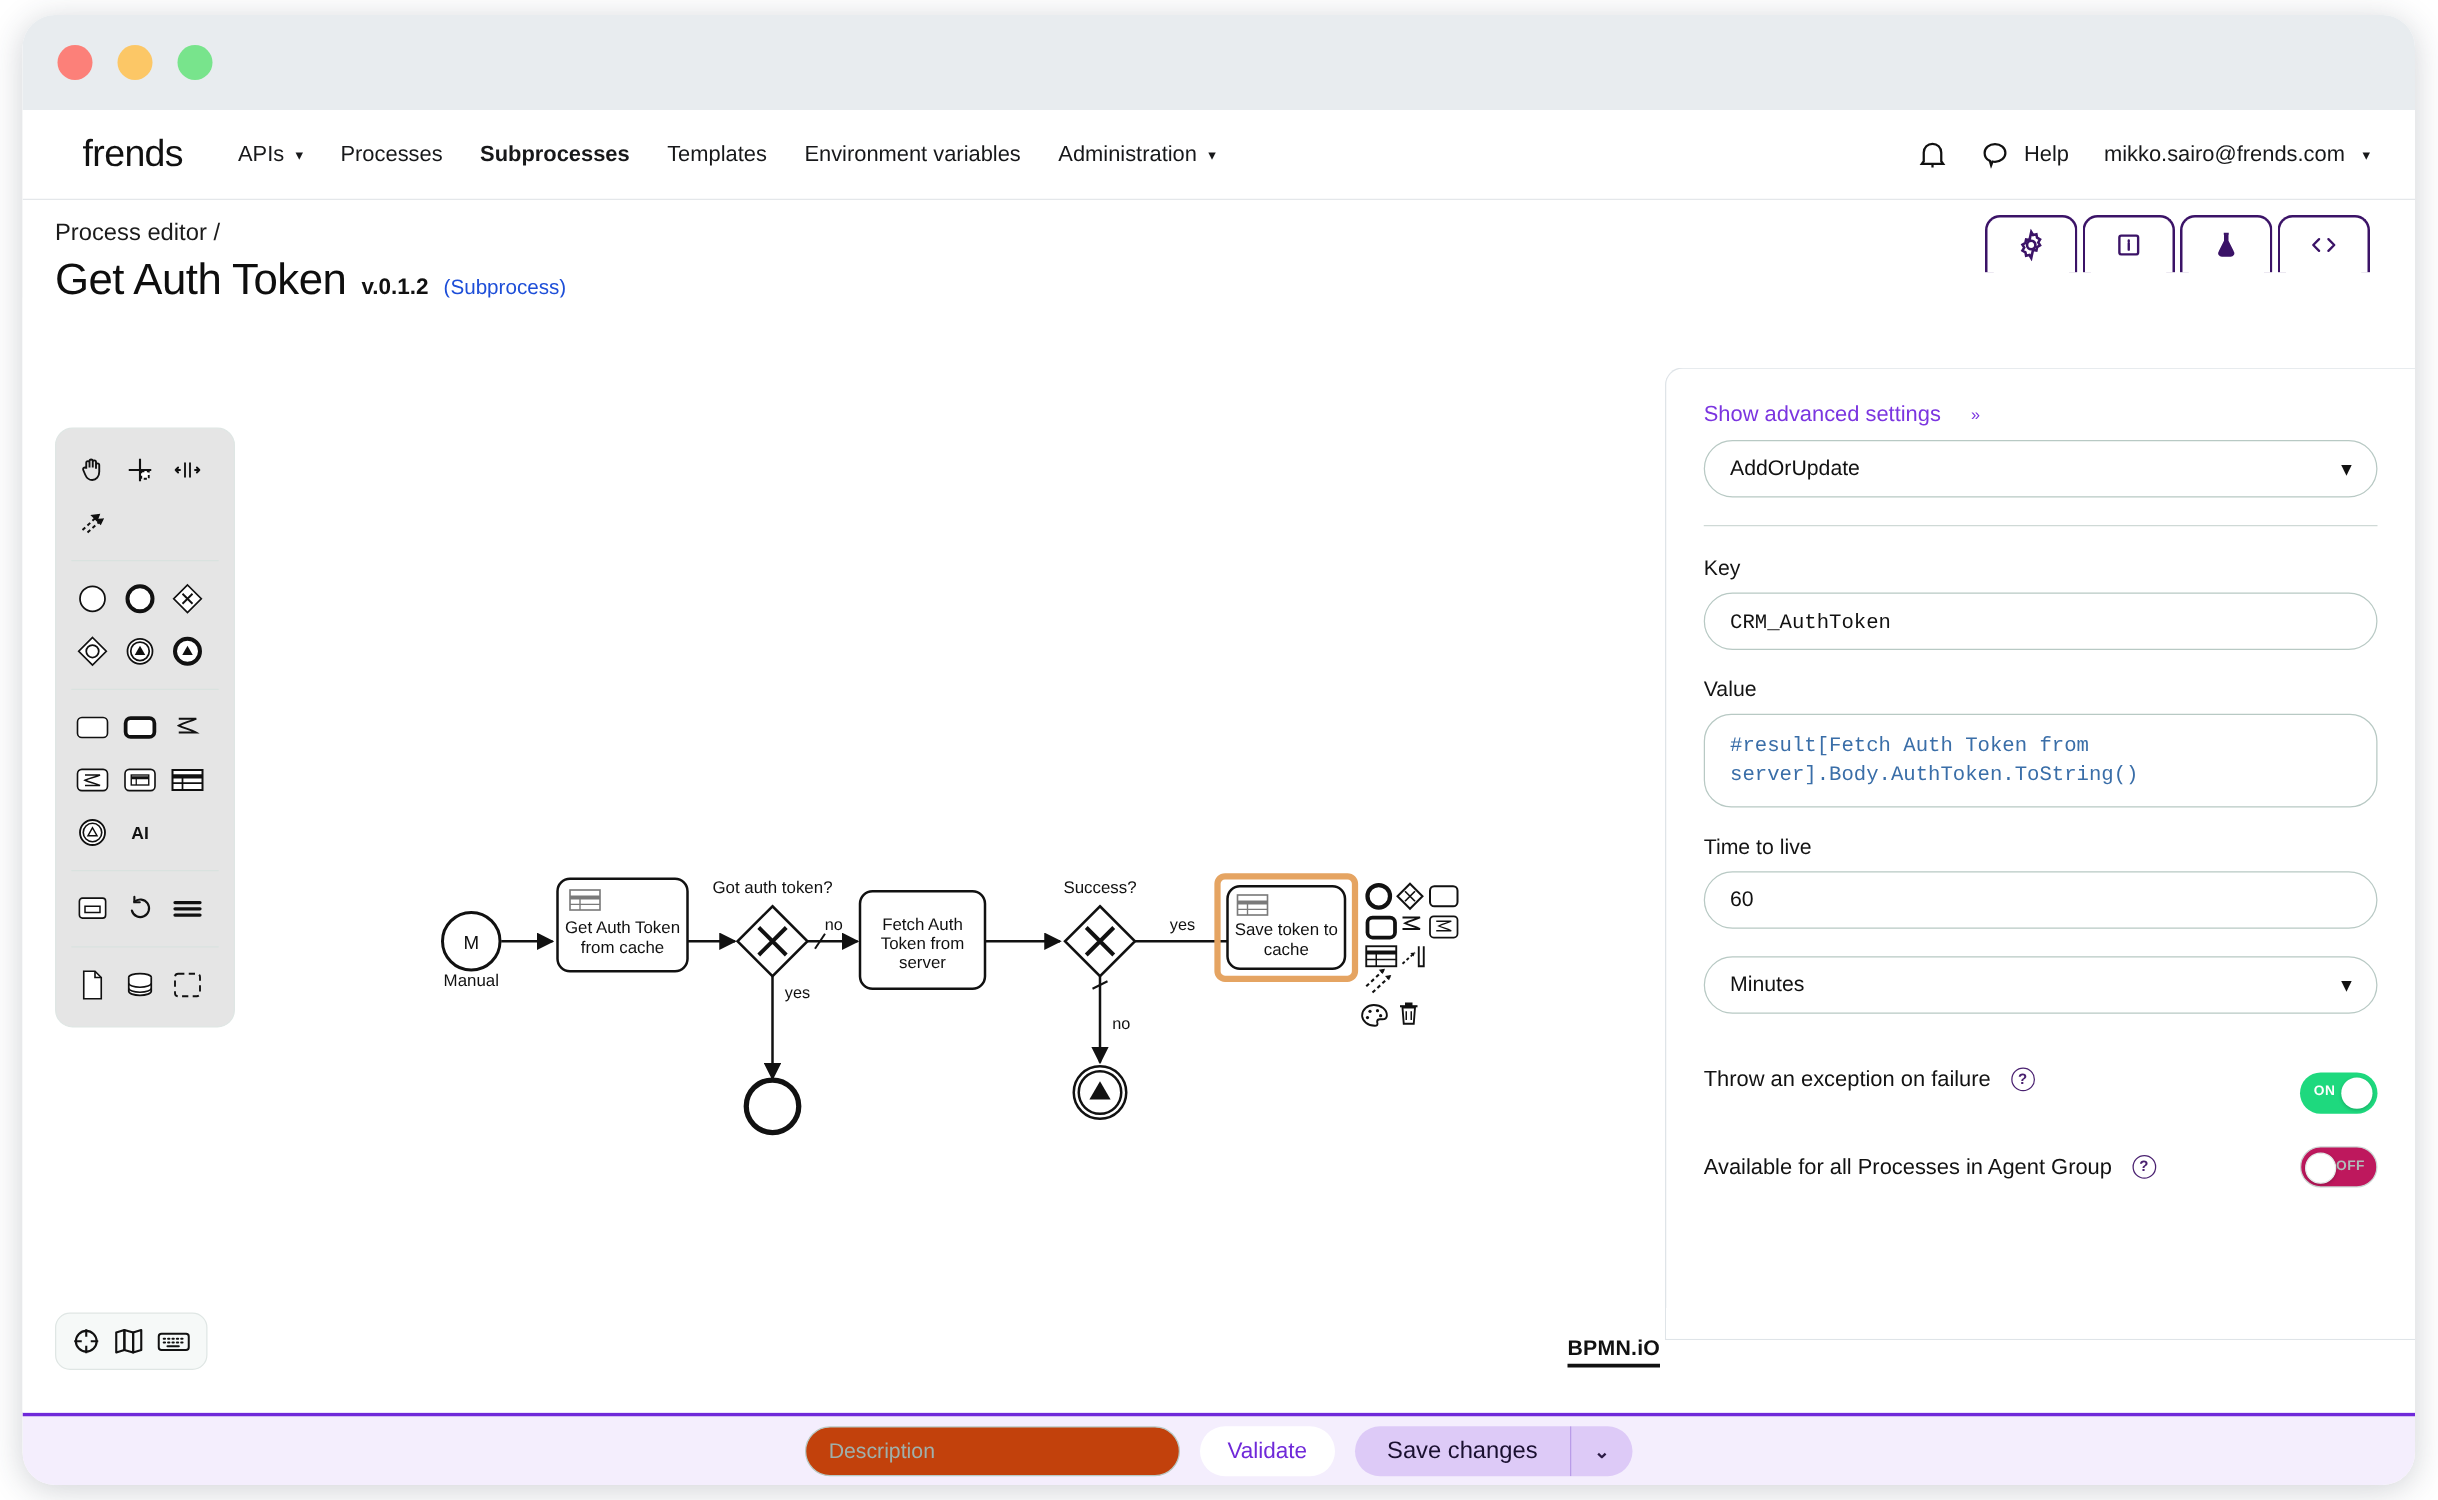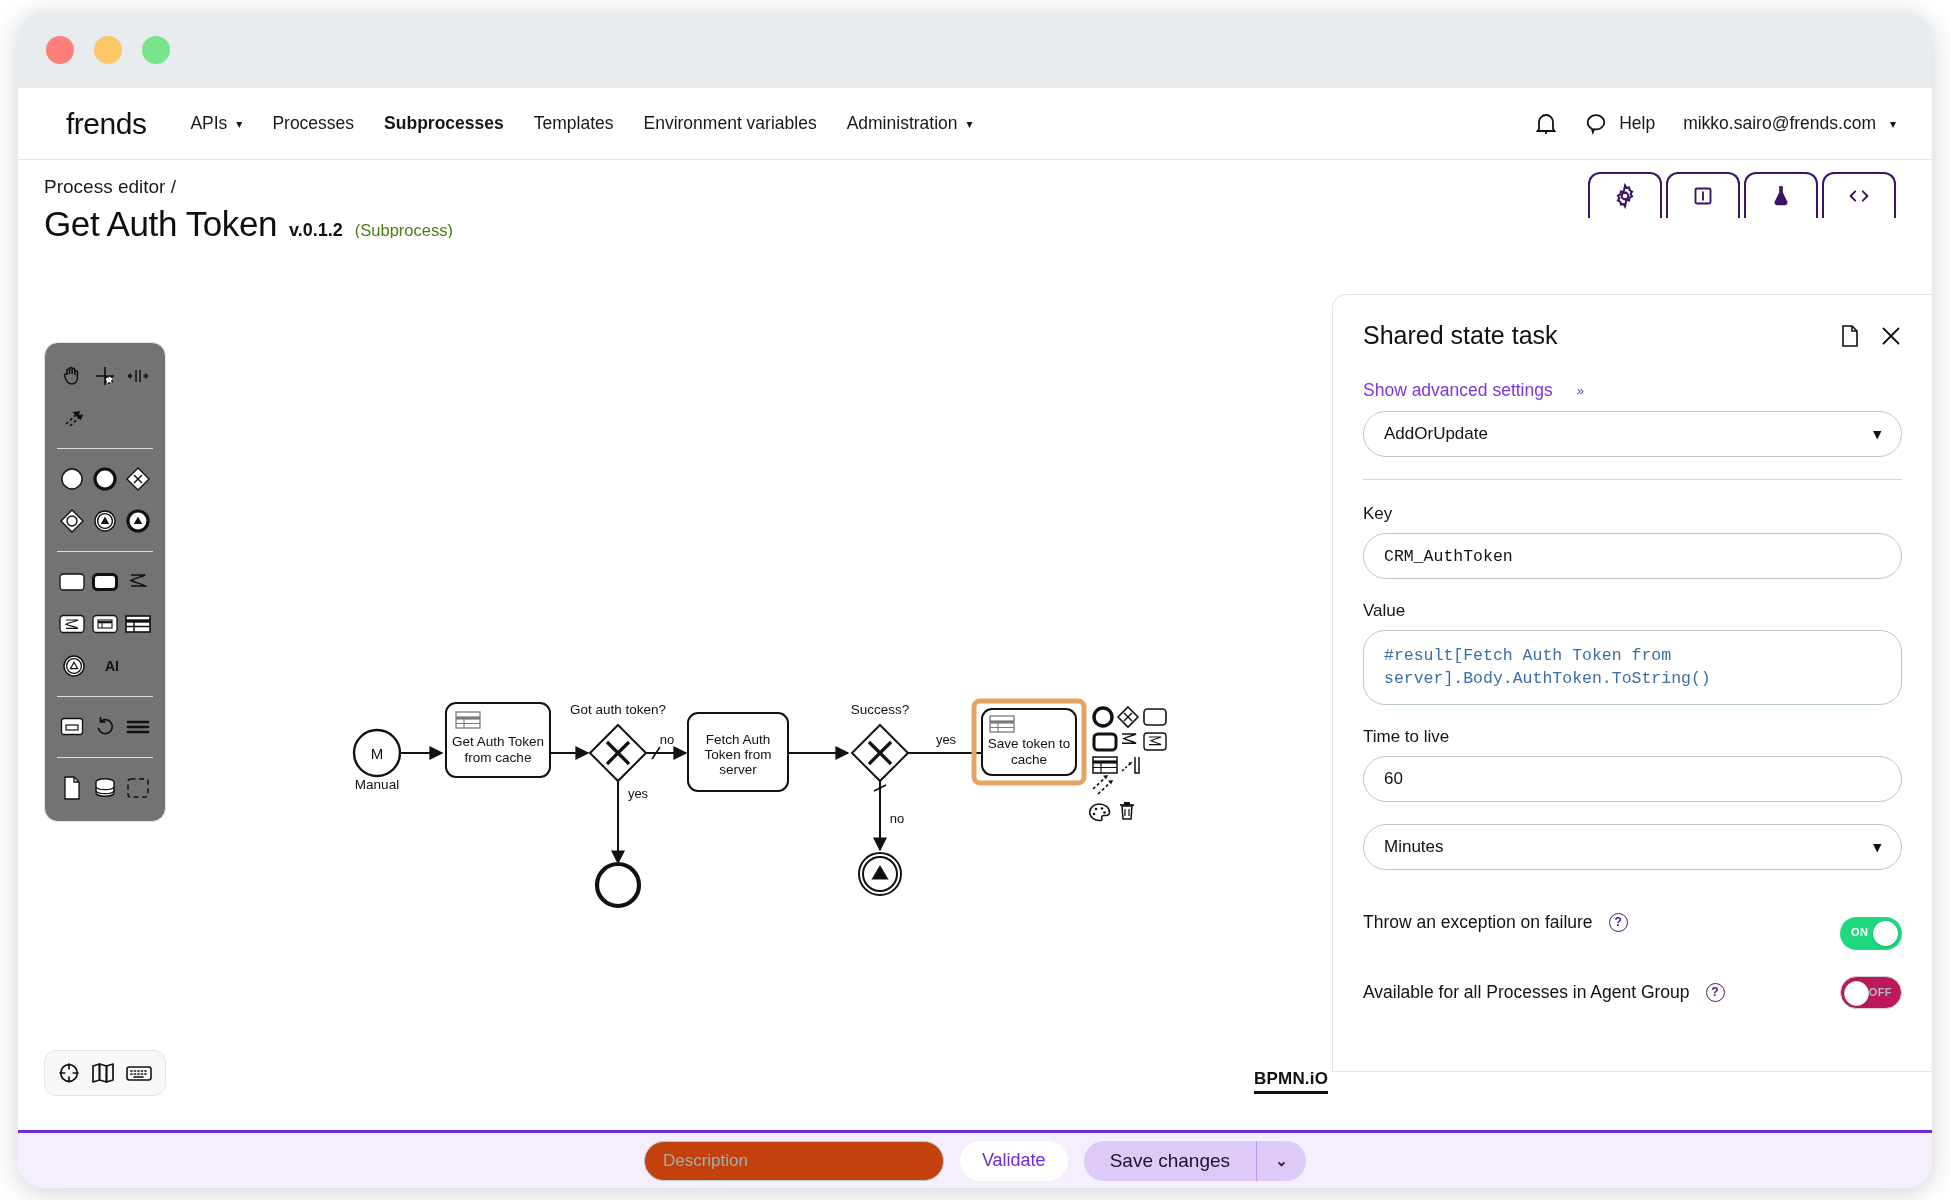--- a/index.html
+++ b/index.html
@@ -63,21 +63,21 @@
 
   
   #body { position: relative; flex: 1 1 auto; background: #fff; }
 
   
   #pagehead { position: absolute; left: 26px; top: 16px; }
   .crumb { font-size: 19px; color: #1b1b1b; }
   .titleline { display: flex; align-items: baseline; gap: 12px; margin-top: 6px; }
   .ptitle { font-size: 35px; font-weight: 400; color: #0e0e0e; letter-spacing: -.4px; }
   .pver { font-size: 18px; font-weight: 700; color: #111; }
-  .psub { font-size: 16.5px; color: #4d7c0f; }
+  .psub { font-size: 16.5px; color: #1d4ed8; }
 
   
   #paneltabs {
     position: absolute; right: 36px; top: 12px;
     display: flex; gap: 4px; z-index: 6;
   }
   .ptab {
     width: 74px; height: 46px;
     border: 2px solid #3b1367; border-bottom: none;
     border-radius: 12px 12px 0 0;
@@ -89,22 +89,22 @@
 
   
   #canvas {
     position: absolute; left: 0; top: 78px;
     right: 0; bottom: 0; background: #fff; overflow: hidden;
   }
 
   
   #palette {
     position: absolute; left: 26px; top: 104px;
-    width: 122px;
-    background: #737373; border: 1px solid #dfe6e4;
+    width: 144px;
+    background: #e5e5e5; border: 1px solid #dfe6e4;
     border-radius: 14px;
     padding: 12px 0 12px 0;
   }
   .prow { display: flex; justify-content: flex-start; padding: 0 10px; }
   .pcell {
     width: 34px; height: 36px; margin: 3px 2px;
     display: flex; align-items: center; justify-content: center;
     cursor: pointer;
   }
   .pdiv { height: 1px; background: #d9e2df; margin: 9px 12px; }
@@ -671,36 +671,20 @@
           <svg width="28" height="20" viewBox="0 0 28 20" fill="none" stroke="#111" stroke-width="1.6">
             <rect x="2" y="4" width="24" height="13" rx="2.2"></rect>
             <path d="M6 8h1M9.5 8h1M13 8h1M16.5 8h1M20 8h1M6 11h1M9.5 11h1M13 11h1M16.5 11h1M20 11h1M9 14h9" stroke-linecap="round" stroke-width="1.7"></path>
           </svg>
         </span>
       </div>
 
       <div id="bpmnio">BPMN.iO</div>
 
       <div id="panel">
-        <div class="panelhead">
-          <div class="paneltitle">Shared state task</div>
-          <div class="panelacts">
-            <span>
-              <svg width="20" height="24" viewBox="0 0 20 24" fill="none" stroke="#111" stroke-width="1.6">
-                <path d="M3 2h9l5 5v15H3z"></path>
-                <path d="M12 2v5h5"></path>
-              </svg>
-            </span>
-            <span>
-              <svg width="22" height="22" viewBox="0 0 22 22" stroke="#111" stroke-width="1.8" stroke-linecap="round">
-                <path d="M3.5 3.5l15 15M18.5 3.5l-15 15"></path>
-              </svg>
-            </span>
-          </div>
-        </div>
 
 
         <div class="advlink">
           <span>Show advanced settings</span>
           <span class="advchev">»</span>
         </div>
 
         <div class="fselect">
           <span>AddOrUpdate</span>
           <span class="chev">▾</span>

